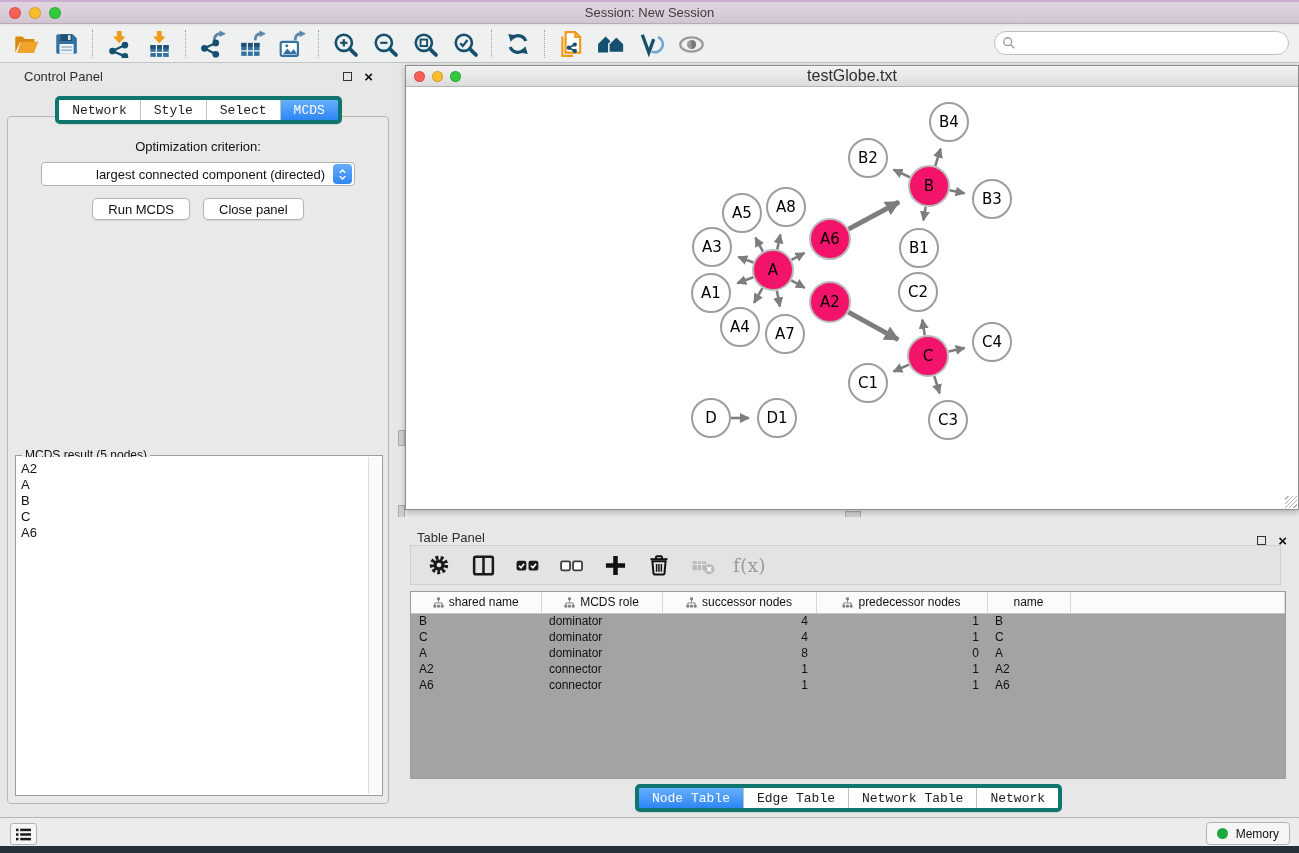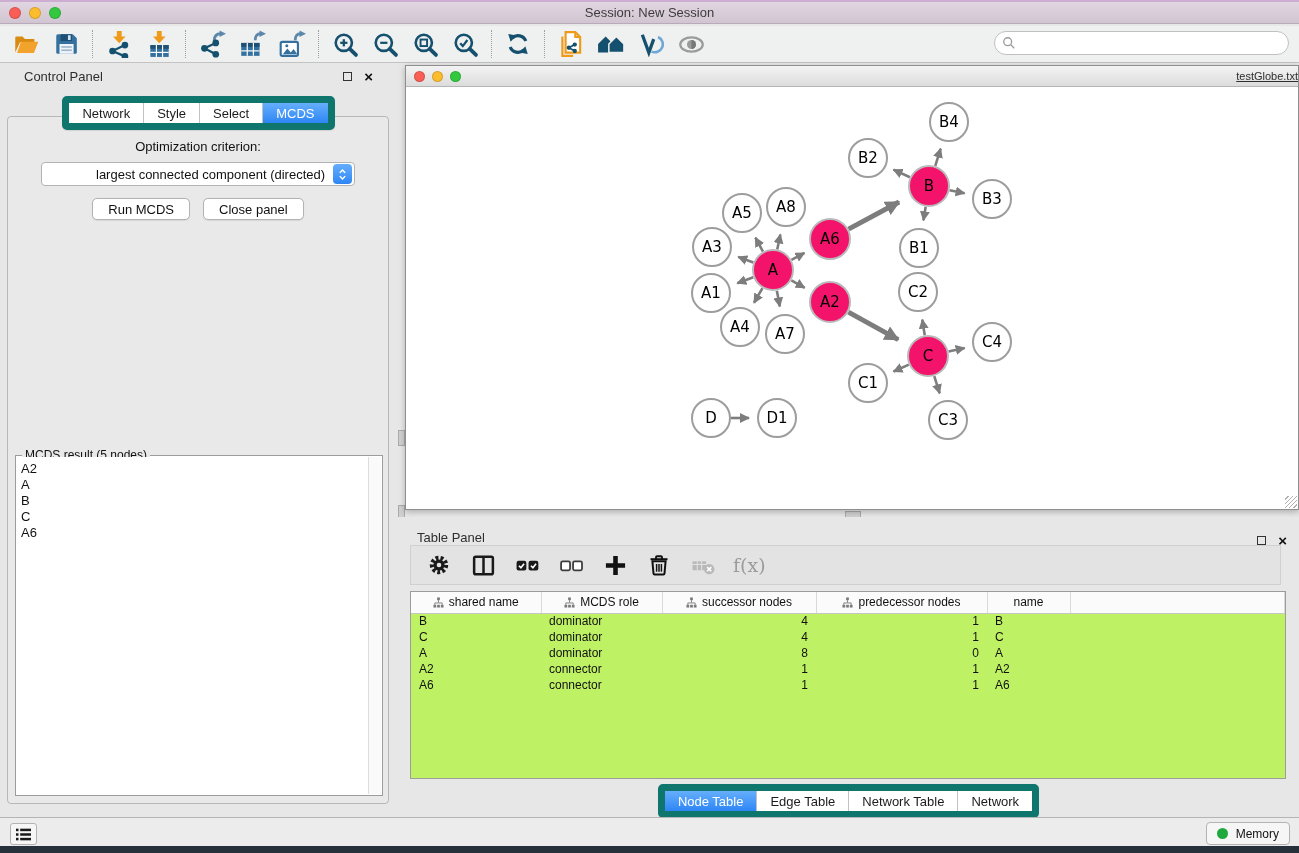--- a/index.html
+++ b/index.html
@@ -25,21 +25,21 @@
   .searchbox { position:absolute; right:10px; top:5px; width:295px; height:24px; background:#fff;
     border:1px solid #c0c0c0; border-radius:12px; display:flex; align-items:center; padding-left:7px; }
   .searchbox input { border:none; outline:none; flex:1; font-size:12px; background:transparent; height:18px; }
 
   
   .control-panel { position:absolute; left:0; top:63px; width:397px; height:754px; background:#e7e7e7; }
   .panel-head { height:27px; display:flex; align-items:center; padding:0 24px; font-size:13px; color:#2e2e2e; }
   .panel-head .spacer{flex:1}
   .float-box { width:9px; height:9px; border:1.5px solid #333; margin-right:12px; }
   .close-x { font-size:15px; font-weight:bold; color:#111; line-height:9px; }
-  .seg { display:inline-flex; border:7px solid #0f766e; border-radius:5px; overflow:hidden; background:#0ea5e9; box-shadow:0 0.5px 1px rgba(0,0,0,.1); }
+  .seg { display:inline-flex; border:4px solid #0f766e; border-radius:5px; overflow:hidden; background:#0ea5e9; box-shadow:0 0.5px 1px rgba(0,0,0,.1);font-family:Liberation Mono, monospace; }
   .seg .tab { padding:2.5px 13px; font-size:13px; color:#1c1c1c; border-right:1px solid #c2c2c2; background:#fff; cursor:default; }
   .seg .tab:last-child{border-right:none}
   .seg .tab.active { background:linear-gradient(#65aefc,#2e86f5); color:#fff; }
   .cp-tabs { position:absolute; left:0; top:33px; width:100%; text-align:center; z-index:2; }
   .cp-box { position:absolute; left:7px; top:53px; width:382px; height:688px; background:#e9e9e9;
     border:1px solid #b7b7b7; border-radius:4px; }
   .opt-label { text-align:center; margin-top:22px; font-size:13px; color:#111; }
   .dropdown { margin:8px auto 0; width:314px; height:24px; background:#fff; border:1px solid #b3b3b3;
     border-radius:4px; display:flex; align-items:center; font-size:13px; color:#111;padding-left:45px; }
   .dropdown .dtext { flex:1; padding-left:9px; white-space:nowrap; overflow:hidden; }
@@ -55,38 +55,38 @@
   .mcds-list div { line-height:16px; }
   .mcds-scroll { position:absolute; top:1px; right:1px; bottom:1px; width:13px; background:#fafafa; border-left:1px solid #ddd; }
 
   
   .net-window { position:absolute; left:405px; top:65px; width:894px; height:445px;
     border:1px solid #8e8e8e; background:#fff; box-shadow:0 2px 6px rgba(0,0,0,.25); }
   .net-titlebar { height:21px; background:linear-gradient(#f3f3f3,#dcdcdc); border-bottom:1px solid #b5b5b5;
     display:flex; align-items:center; position:relative; }
   .net-titlebar .tl-group{margin-left:8px; gap:7px}
   .net-titlebar .tl{width:11px;height:11px}
-  .net-titlebar .title{position:absolute; left:0; right:0; text-align:right; font-size:11px; color:#2e2e2e;text-decoration:underline;}
+  .net-titlebar .title{position:absolute; left:0; right:0; text-align:center; font-size:16px; color:#2e2e2e;}
   .net-canvas { position:relative; width:892px; height:422px; background:#fff; overflow:hidden; }
   .resize-grip { position:absolute; right:1px; bottom:1px; width:12px; height:12px;
     background:repeating-linear-gradient(135deg,transparent 0 2px,#b0b0b0 2px 3px); }
   .graph-label { font-family:"DejaVu Sans","Liberation Sans",sans-serif; }
 
   
   .vgrip { position:absolute; left:398px; width:7px; height:16px; background:#cfcfcf; border:1px solid #aaa; }
   .hgrip { position:absolute; left:845px; top:511px; width:16px; height:7px; background:#cfcfcf; border:1px solid #aaa; }
 
   
   .table-panel { position:absolute; left:398px; top:517px; width:901px; height:300px; background:#e7e7e7; }
   .tp-head { height:28px; display:flex; align-items:flex-end; padding:0 12px 0 19px; font-size:13px; color:#2e2e2e; }
   .tp-toolbar { margin-left:12px; width:871px; height:40px; background:#e3e3e3; border:1px solid #d0d0d0;
     display:flex; align-items:center; gap:16px; padding-left:14px; }
   .tp-toolbar .ticon{width:28px}
   .fx { font-family:"DejaVu Serif","Liberation Serif",serif; color:#9b9b9b; font-size:19px; }
-  .tp-tablewrap { margin:6px 0 0 12px; width:876px; height:188px; background:#bef264; border:1px solid #9c9c9c; overflow:hidden; }
+  .tp-tablewrap { margin:6px 0 0 12px; width:876px; height:188px; background:#a3a3a3; border:1px solid #9c9c9c; overflow:hidden; }
   table.datatable { border-collapse:collapse; table-layout:fixed; width:100%; font-size:12px; color:#111; }
   table.datatable th { font-weight:normal; height:21px; background:#fbfbfb; border-bottom:1px solid #c6c6c6;
     border-right:1px solid #d9d9d9; font-size:12px; }
   table.datatable th .thbox { display:flex; align-items:center; justify-content:center; gap:5px; }
   table.datatable td { height:16px; padding:0 8px; white-space:nowrap; }
   td.num { text-align:right; }
   .tp-tabs { margin-top:5px; text-align:center; }
 
   
   .statusbar { position:absolute; left:0; top:817px; width:100%; height:29px; background:#ececec; border-top:1px solid #b5b5b5; }

